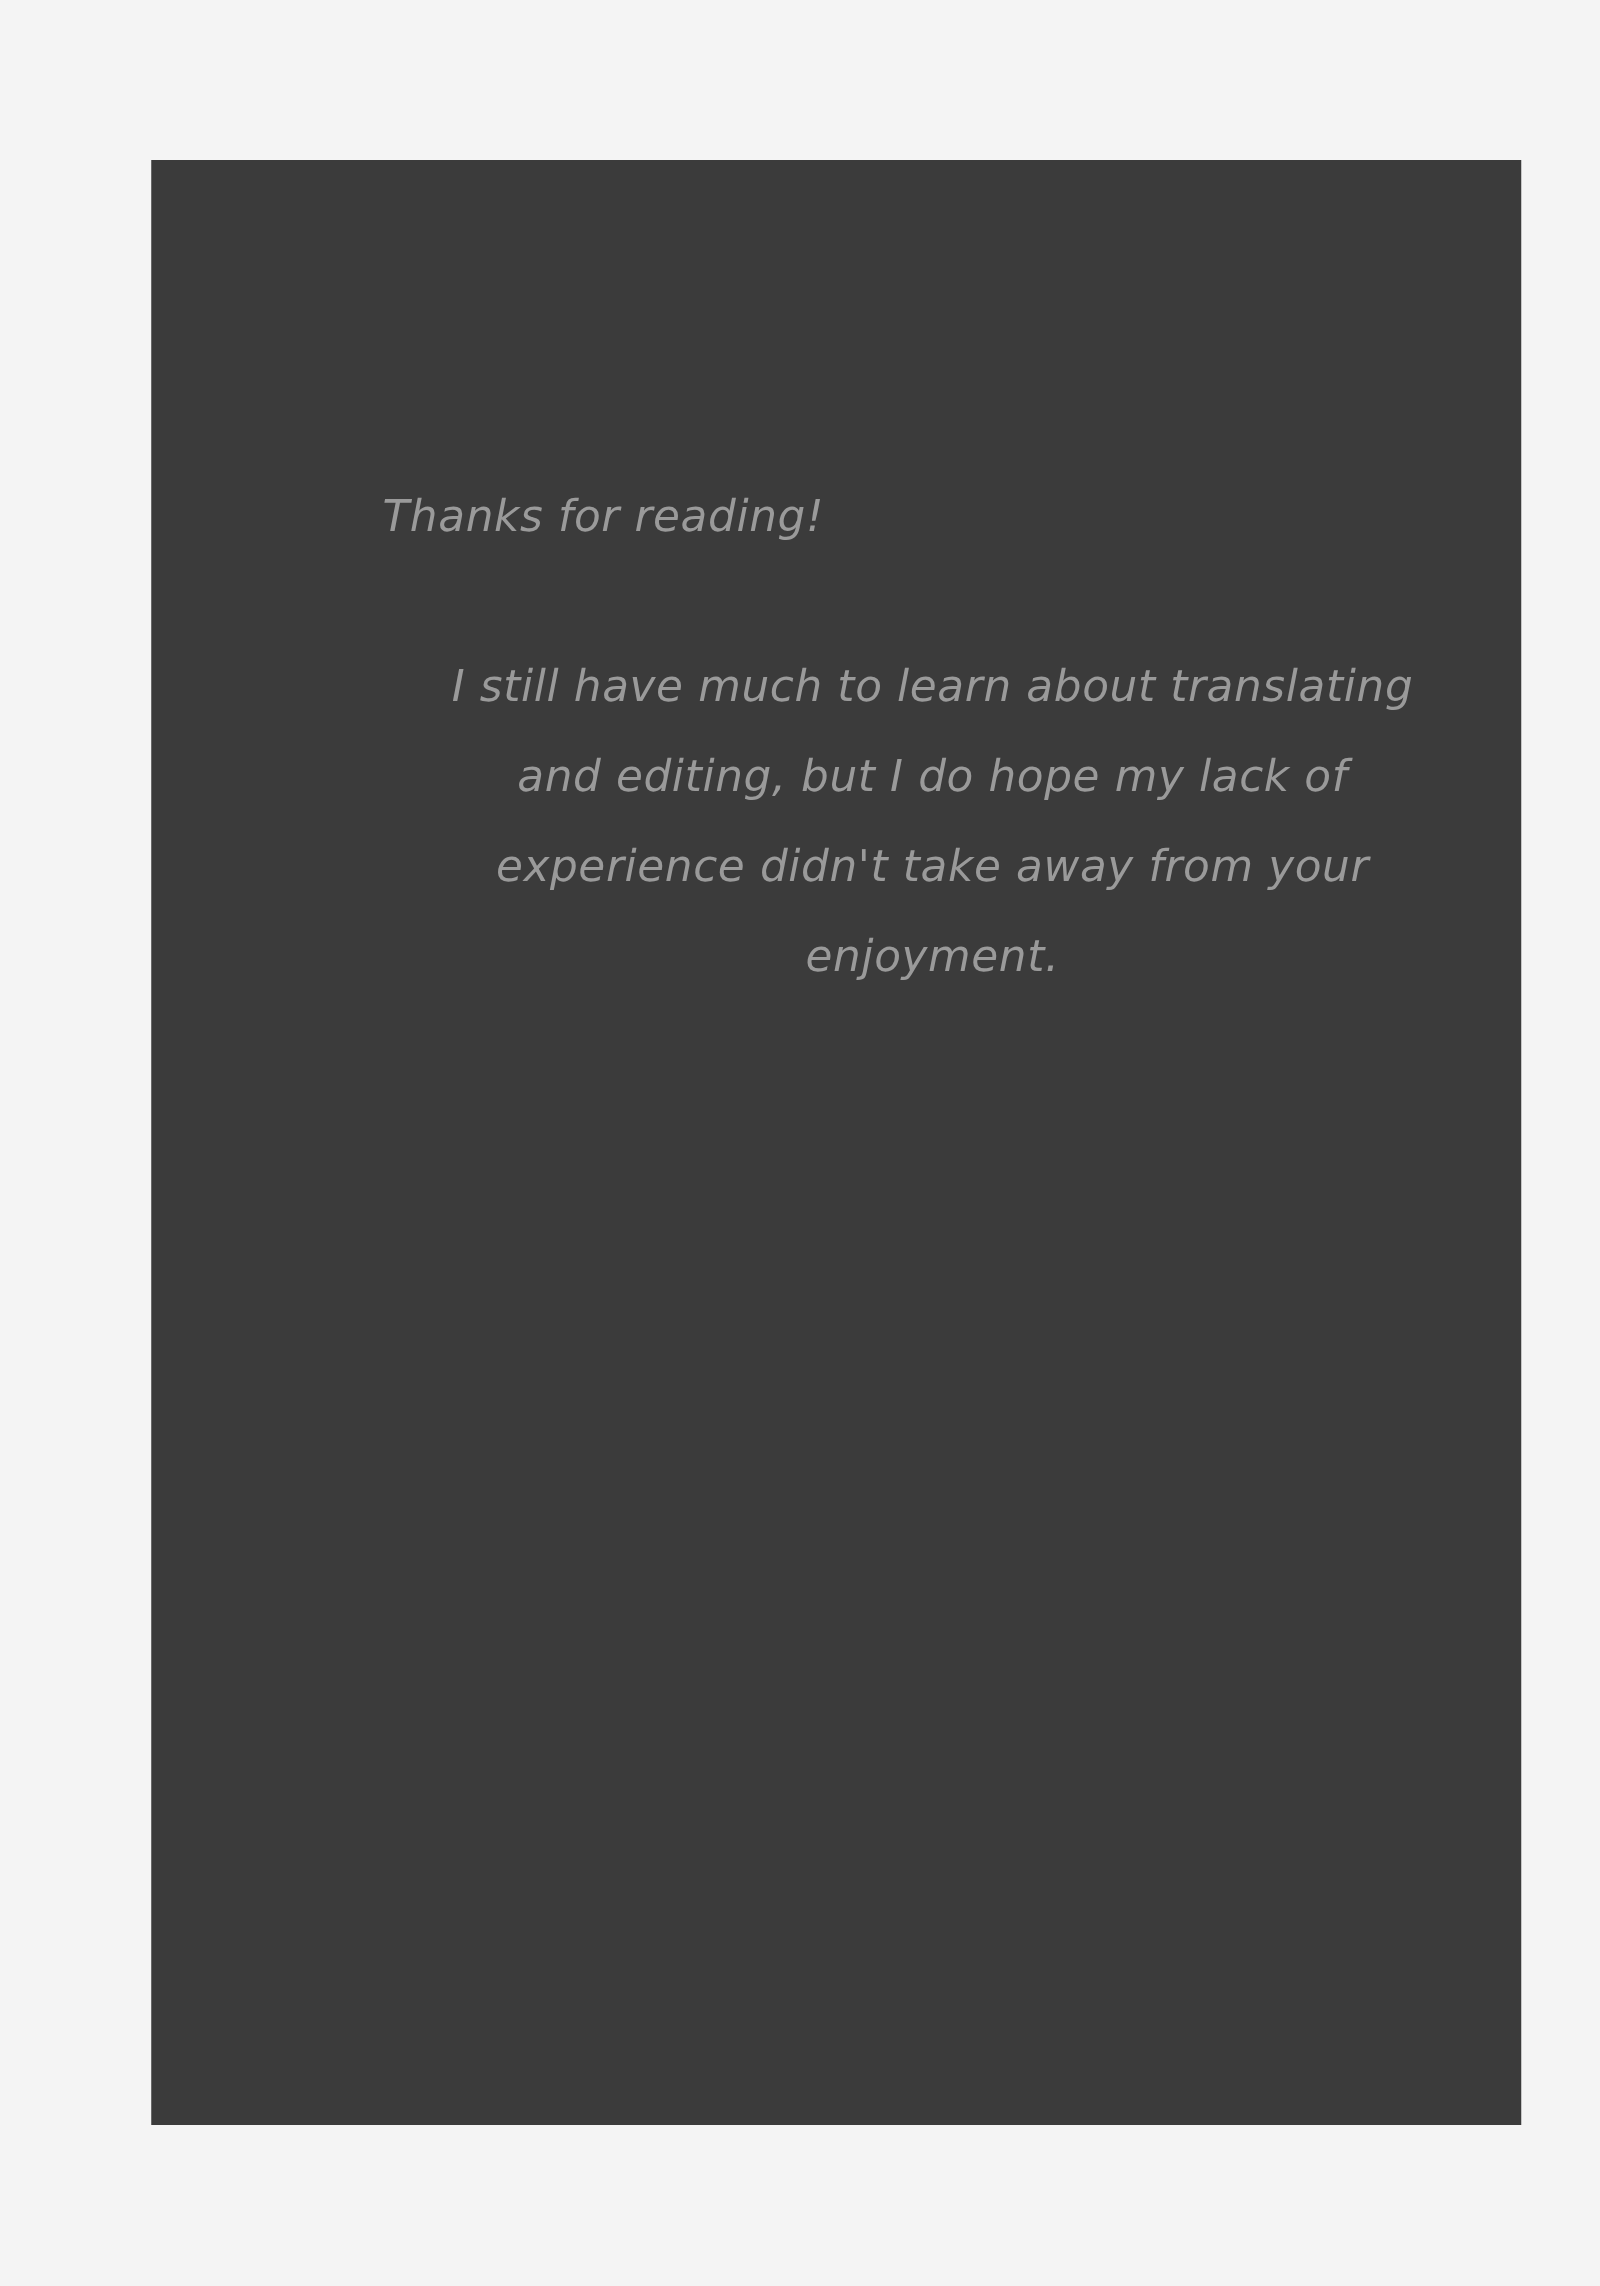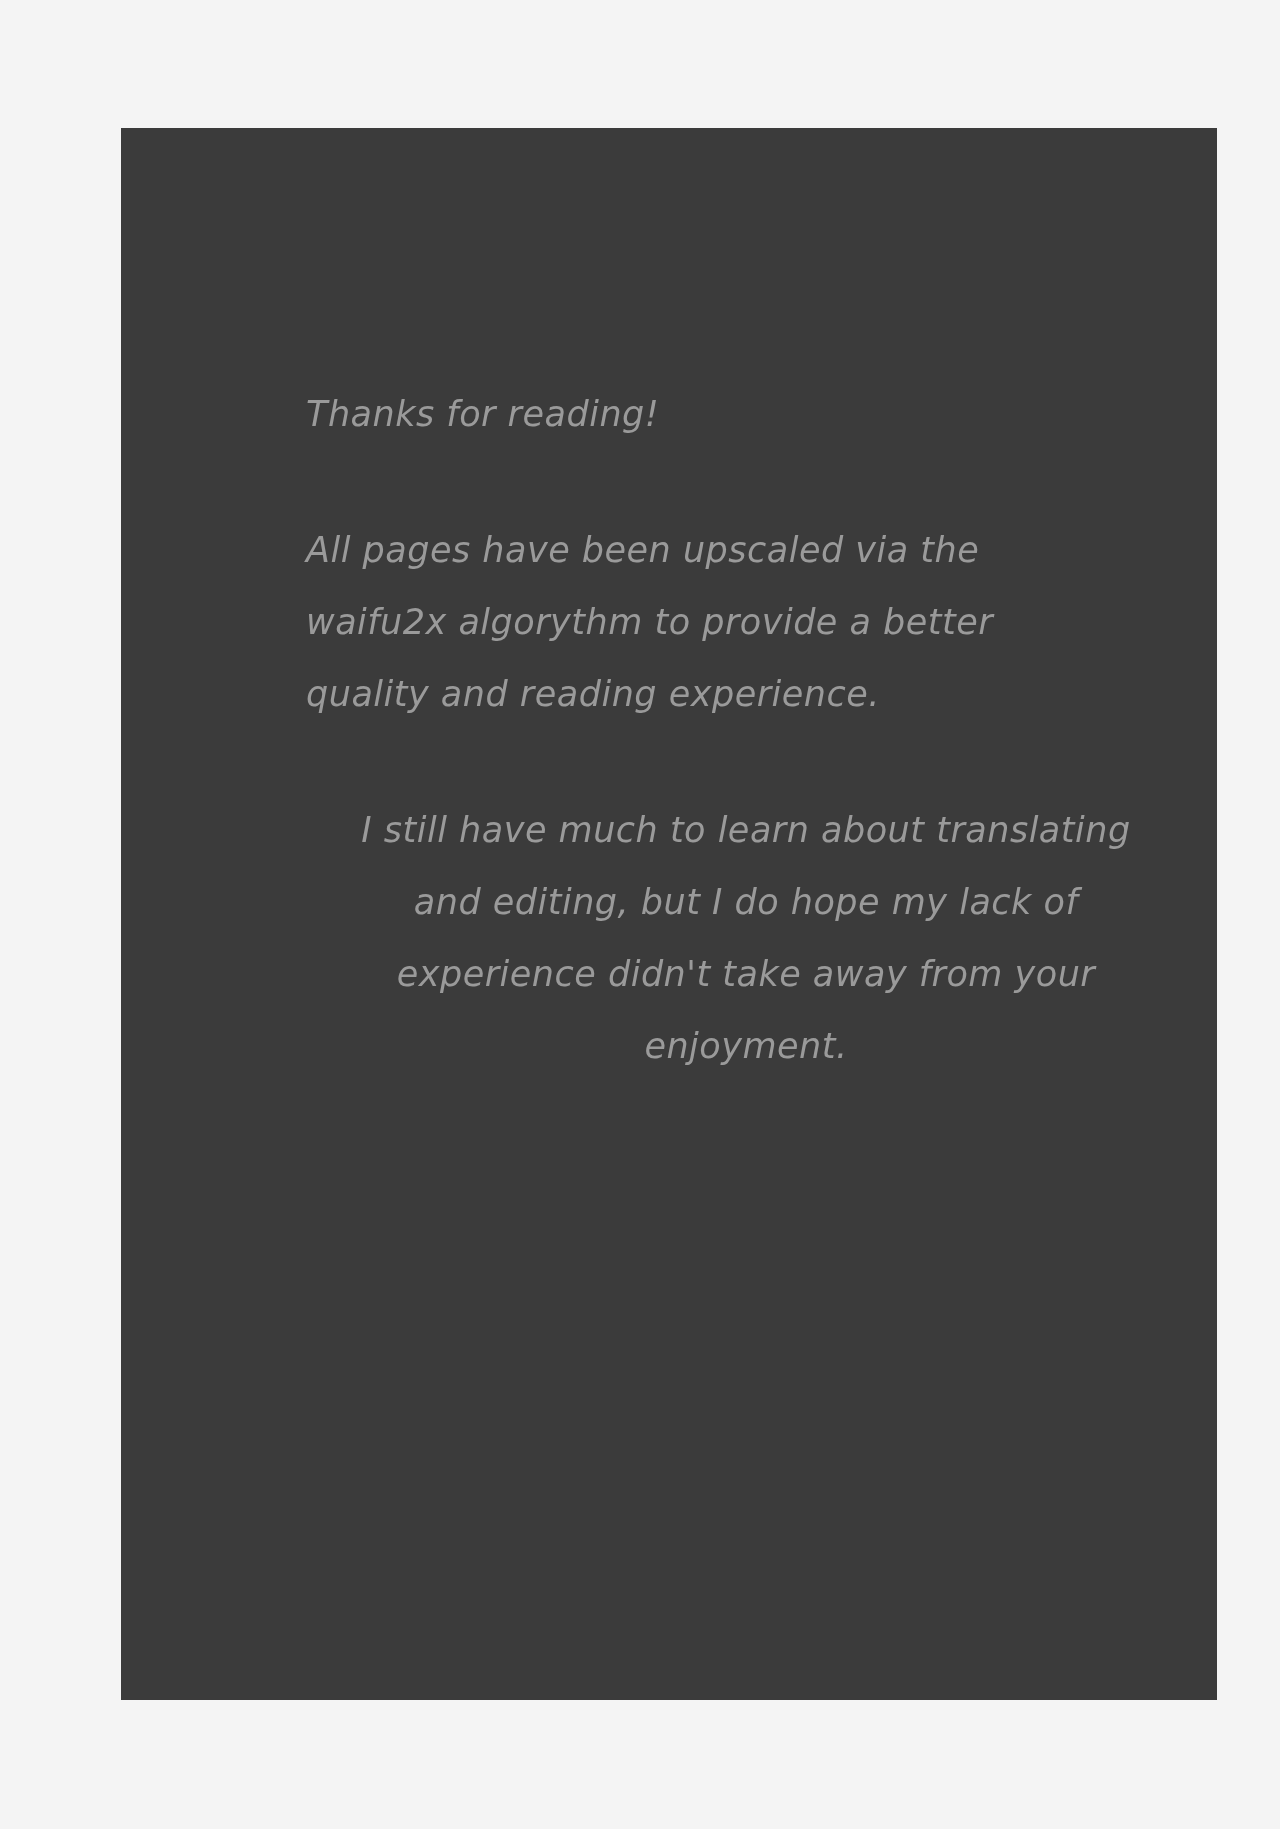--- a/index.html
+++ b/index.html
@@ -51,22 +51,19 @@
     text-align: center;
   }
 </style>
 </head>
 <body>
 
 <div class="page">
   <div class="panel">
     <div class="note-block">
       <p class="para">Thanks for reading!</p>
-      <p class="para">All pages have been upscaled via the
-waifu2x algorythm to provide a better
-quality and reading experience.</p>
       <p class="para">I still have much to learn about translating
 and editing, but I do hope my lack of
 experience didn't take away from your
 enjoyment.</p>
     </div>
   </div>
 </div>
 
 </body></html>

